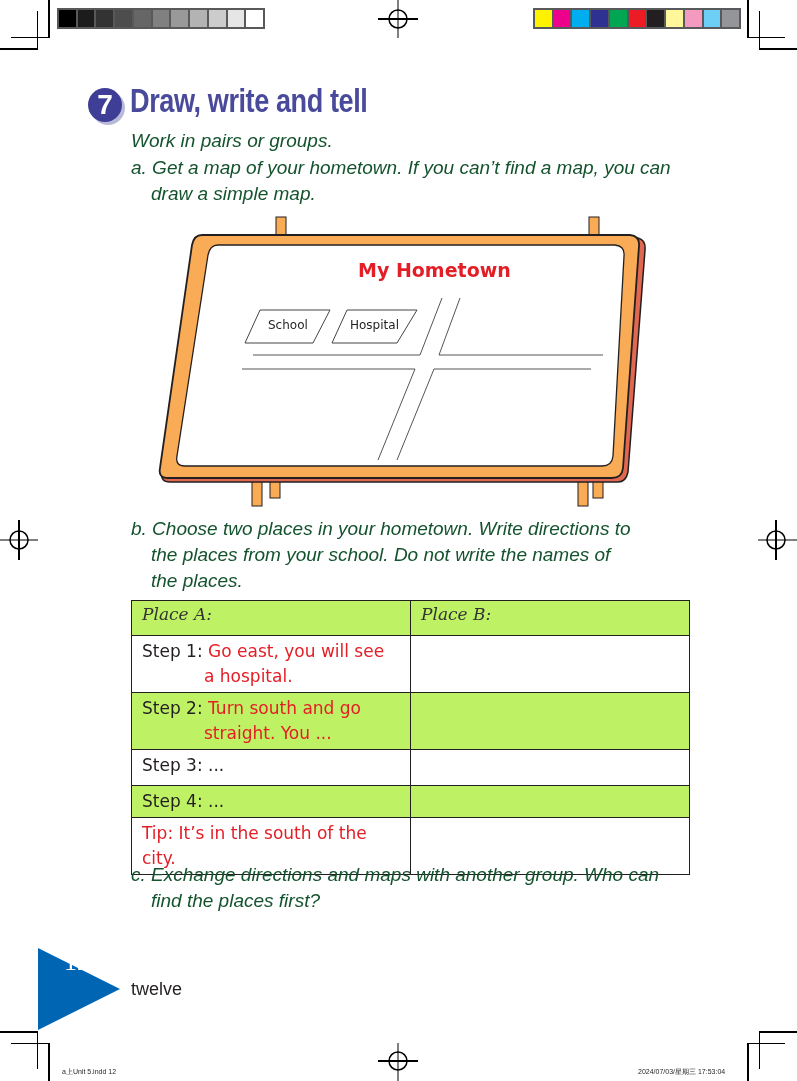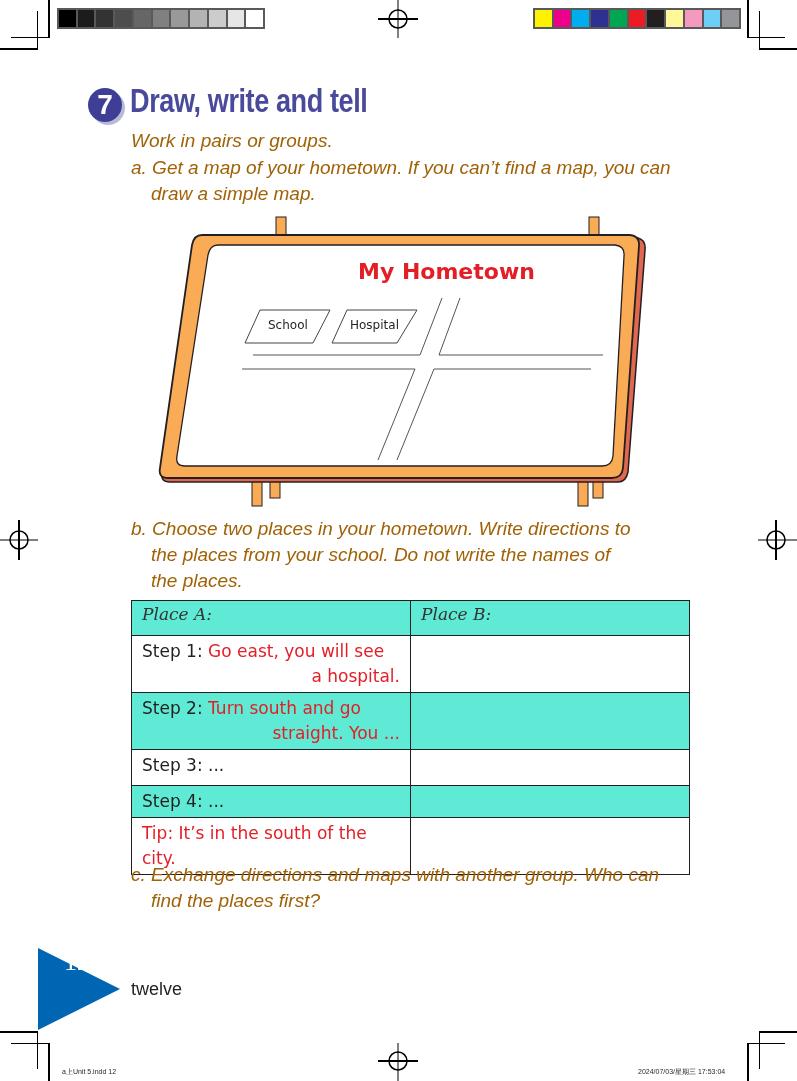--- a/index.html
+++ b/index.html
@@ -10,29 +10,29 @@
   .mark-line { position: absolute; background: #000; }
   .swatchbar { position: absolute; top: 8px; height: 21px; background: #58595b; display: flex; gap: 2px; padding: 2px; box-sizing: border-box; }
   .swatch { width: 17px; height: 17px; }
   .reg { position: absolute; width: 40px; height: 40px; }
   
   .title-badge { position: absolute; left: 88px; top: 88px; width: 34px; height: 34px; border-radius: 50%;
                  background: #3e3e96; color: #fff; font-weight: bold; font-size: 28px; text-align: center; line-height: 34px;
                  box-shadow: 3px 3px 0 #b9b9d9; font-family: "Liberation Sans", sans-serif; }
   .title { position: absolute; left: 130px; top: 82px; font-size: 33px; font-weight: bold; color: #4a4a9c;
            font-family: "Liberation Sans", sans-serif; letter-spacing: -0.5px; transform: scaleX(0.82); transform-origin: left; }
-  .para { position: absolute; font-style: italic; font-size: 19px; line-height: 26px; color: #a16207; text-align: center; }
+  .para { position: absolute; font-style: italic; font-size: 19px; line-height: 26px; color: #14532d; text-align: center; }
   
   .tbl { position: absolute; left: 131px; top: 600px; width: 559px; border-collapse: collapse; }
   .tbl td { border: 1.5px solid #231f20; padding: 3px 10px; vertical-align: top; font-family: "DejaVu Sans", sans-serif; font-size: 17px; }
-  .green { background: #5eead4; }
+  .green { background: #bef264; }
   .hdr td { font-style: italic; height: 28px; color: #333; font-family: "DejaVu Serif", serif; }
   .red { color: #e41e26; }
   .stepcell { line-height: 25px; }
-  .indent { padding-left: 62px; display: block; text-align: right; }
+  .indent { padding-left: 62px; display: block; }
   
   .pgnum { position: absolute; left: 64px; top: 947px; color: #fff; font-family: "Liberation Serif", serif; font-size: 26px; }
   .pgword { position: absolute; left: 131px; top: 979px; font-size: 18px; color: #231f20; text-align: center; }
   .footer-text { position: absolute; font-size: 7px; color: #231f20; }
 </style>
 </head>
 <body>
 
 <div>
   <div class="mark-line" style="left:48px;top:0;width:2px;height:38px;"></div>
@@ -137,21 +137,21 @@
     <line x1="103" y1="145" x2="270" y2="145"></line>
     <line x1="289" y1="145" x2="453" y2="145"></line>
     <line x1="92" y1="159" x2="265" y2="159"></line>
     <line x1="284" y1="159" x2="441" y2="159"></line>
     <line x1="292" y1="88" x2="270" y2="145"></line>
     <line x1="310" y1="88" x2="289" y2="145"></line>
     <line x1="265" y1="159" x2="228" y2="250"></line>
     <line x1="284" y1="159" x2="247" y2="250"></line>
   </g>
 </svg>
-<div class="abs" style="left:358px;top:259px;font-family:'DejaVu Sans',sans-serif;font-weight:bold;font-size:22px;color:#e41e26;">My Hometown</div>
+<div class="abs" style="left:358px;top:259px;font-family:'DejaVu Sans',sans-serif;font-weight:bold;font-size:19px;color:#e41e26;">My Hometown</div>
 <div class="abs" style="left:268px;top:318px;font-family:'DejaVu Sans',sans-serif;font-size:12px;color:#231f20;">School</div>
 <div class="abs" style="left:350px;top:318px;font-family:'DejaVu Sans',sans-serif;font-size:12px;color:#231f20;">Hospital</div>
 
 <div class="para" style="left:131px;top:516px;">b. Choose two places in your hometown. Write directions to</div>
 <div class="para" style="left:151px;top:542px;">the places from your school. Do not write the names of</div>
 <div class="para" style="left:151px;top:568px;">the places.</div>
 
 <table class="tbl">
   <tbody>
       <tr class="hdr green">

